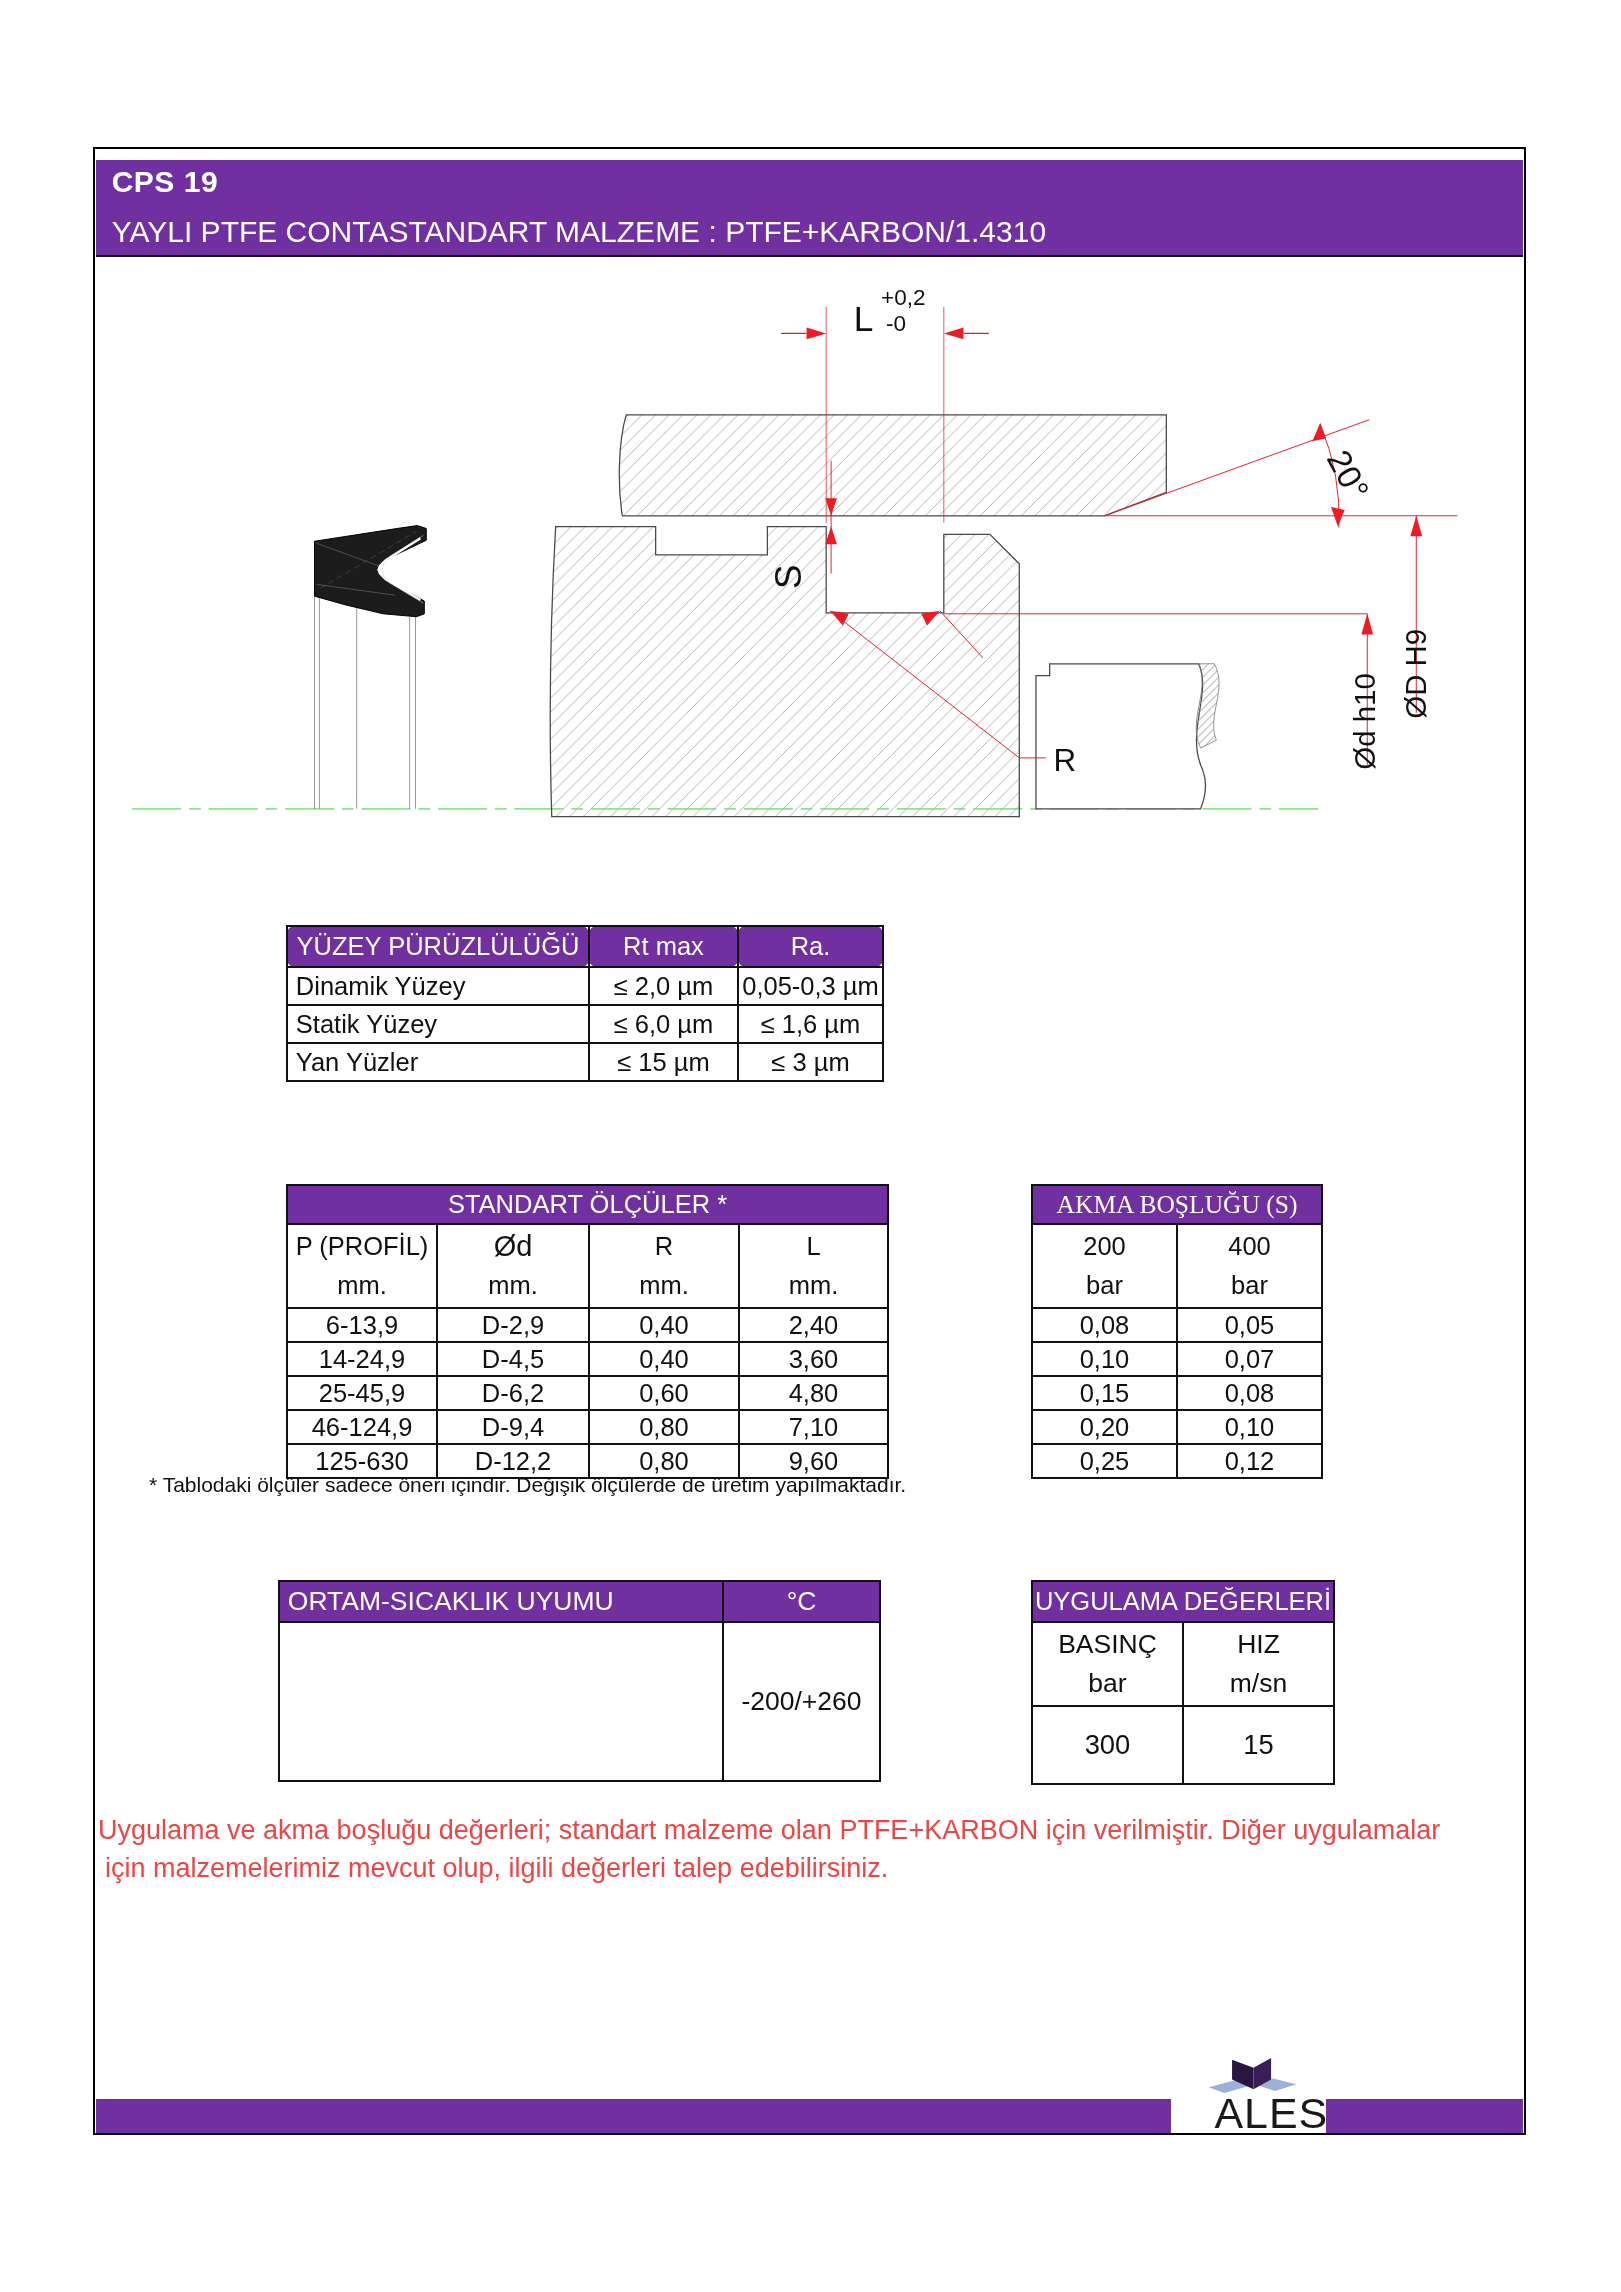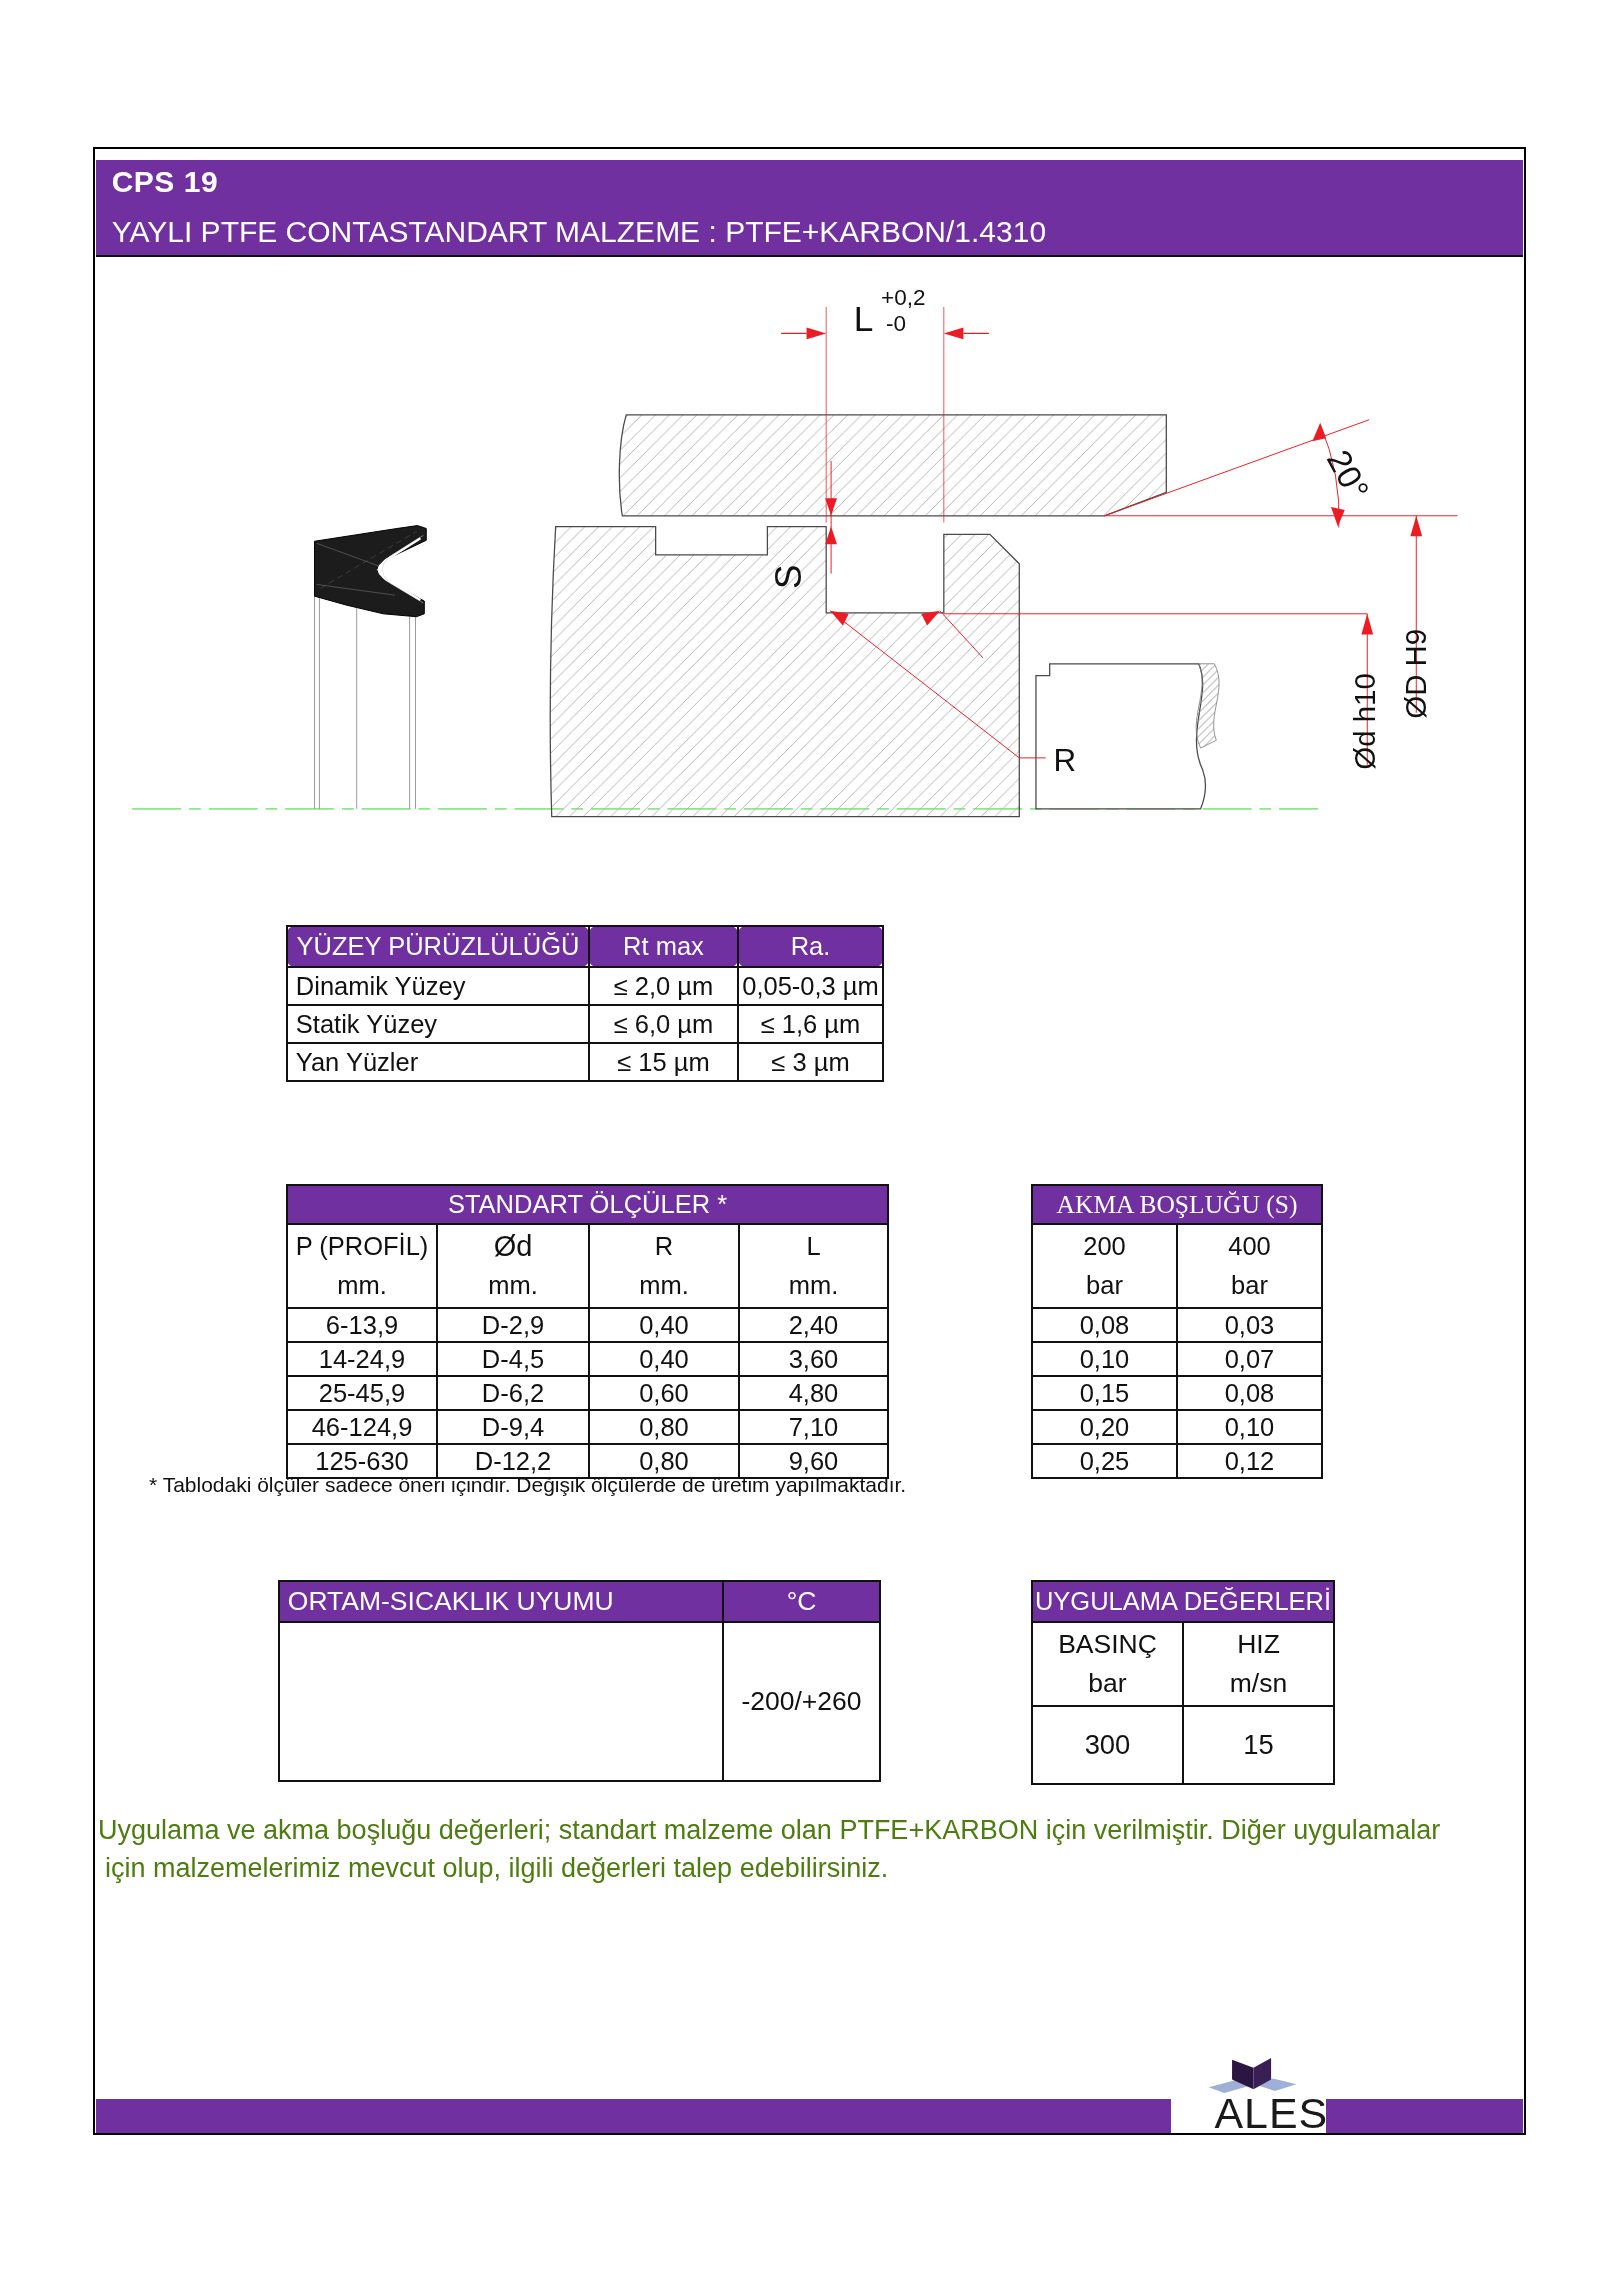--- a/index.html
+++ b/index.html
@@ -39,21 +39,21 @@
   .t-clear tr.sub td{height:82px;}
   .t-clear tr.d td{height:32px;margin-left:39px;}
   .t-temp{left:278px;top:1580px;}
   .t-temp tr.h td{height:39px;font-size:26.5px;}
   .t-temp tr.b td{height:157px;font-size:26.5px;}
   .t-app{left:1031px;top:1580px;}
   .t-app tr.title td{height:39px;}
   .t-app tr.sub td{height:82px;font-size:26.5px;}
   .t-app tr.d td{height:76px;font-size:27.4px;}
   .footnote{position:absolute;left:149px;top:1473px;font-size:21px;color:#111;}
-  .paragraph{position:absolute;left:98px;top:1811px;width:1382px;font-size:27px;line-height:38px;color:#4d7c0f;}
+  .paragraph{position:absolute;left:98px;top:1811px;width:1382px;font-size:27px;line-height:38px;color:#ef4444;}
   .paragraph .l2{text-indent:6.9px;}
   
   .footer-bar{position:absolute;left:96px;top:2099px;width:1427px;height:34px;background:#7030A0;}
   .footer-gap{position:absolute;left:1171px;top:2099px;width:155px;height:34px;background:#fff;}
   .logo{position:absolute;left:1181px;top:2054px;width:147px;height:82px;}
 </style>
 </head>
 <body>
 
 <div class="sheet-border"></div>
@@ -257,21 +257,21 @@
           <div>200</div>
           <div>bar</div>
         </td>
     <td class="two-line">
           <div>400</div>
           <div>bar</div>
         </td>
   </tr>
   <tr class="d">
     <td>0,08</td>
-    <td>0,03</td>
+    <td>0,05</td>
   </tr>
   <tr class="d">
     <td>0,10</td>
     <td>0,07</td>
   </tr>
   <tr class="d">
     <td>0,15</td>
     <td>0,08</td>
   </tr>
   <tr class="d">

